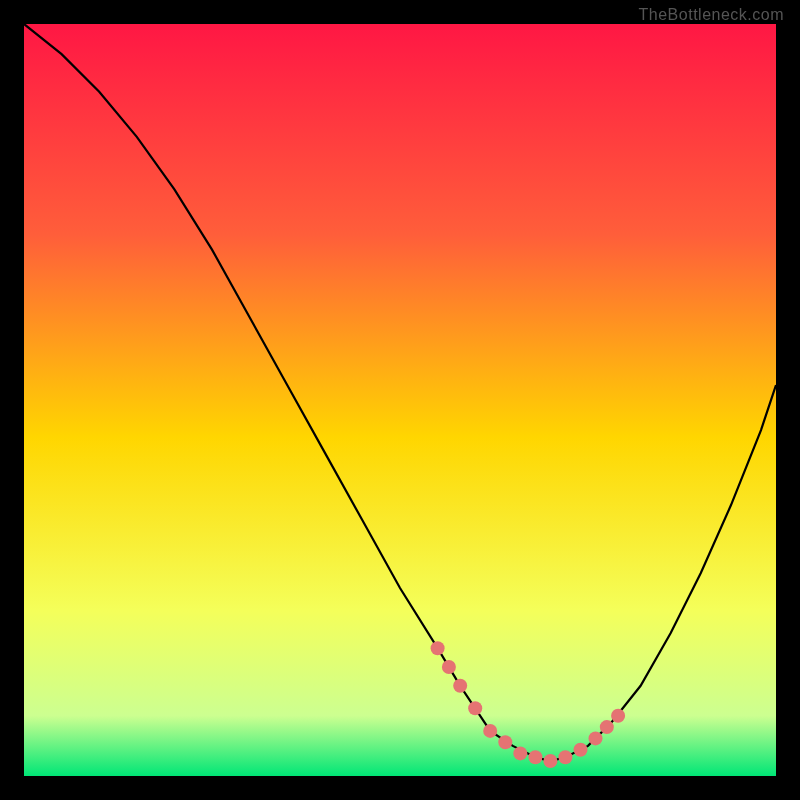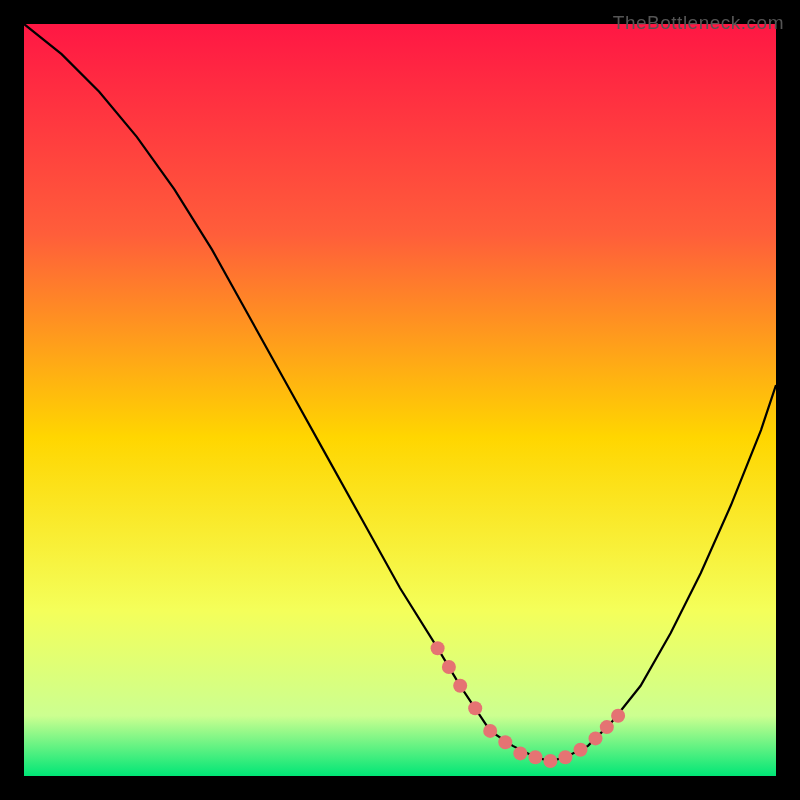--- a/index.html
+++ b/index.html
@@ -6,24 +6,24 @@
     margin: 0;
     padding: 0;
     background: #000;
     width: 800px;
     height: 800px;
     position: relative;
     font-family: Arial, Helvetica, sans-serif;
   }
   .watermark {
     position: absolute;
-    top: 12px;
+    top: 6px;
     right: 16px;
     color: #555;
-    font-size: 19px;
+    font-size: 16px;
     letter-spacing: 0.5px;
     z-index: 10;
   }
   .plot-frame {
     position: absolute;
     left: 24px;
     top: 24px;
     width: 752px;
     height: 752px;
     background: #000;

